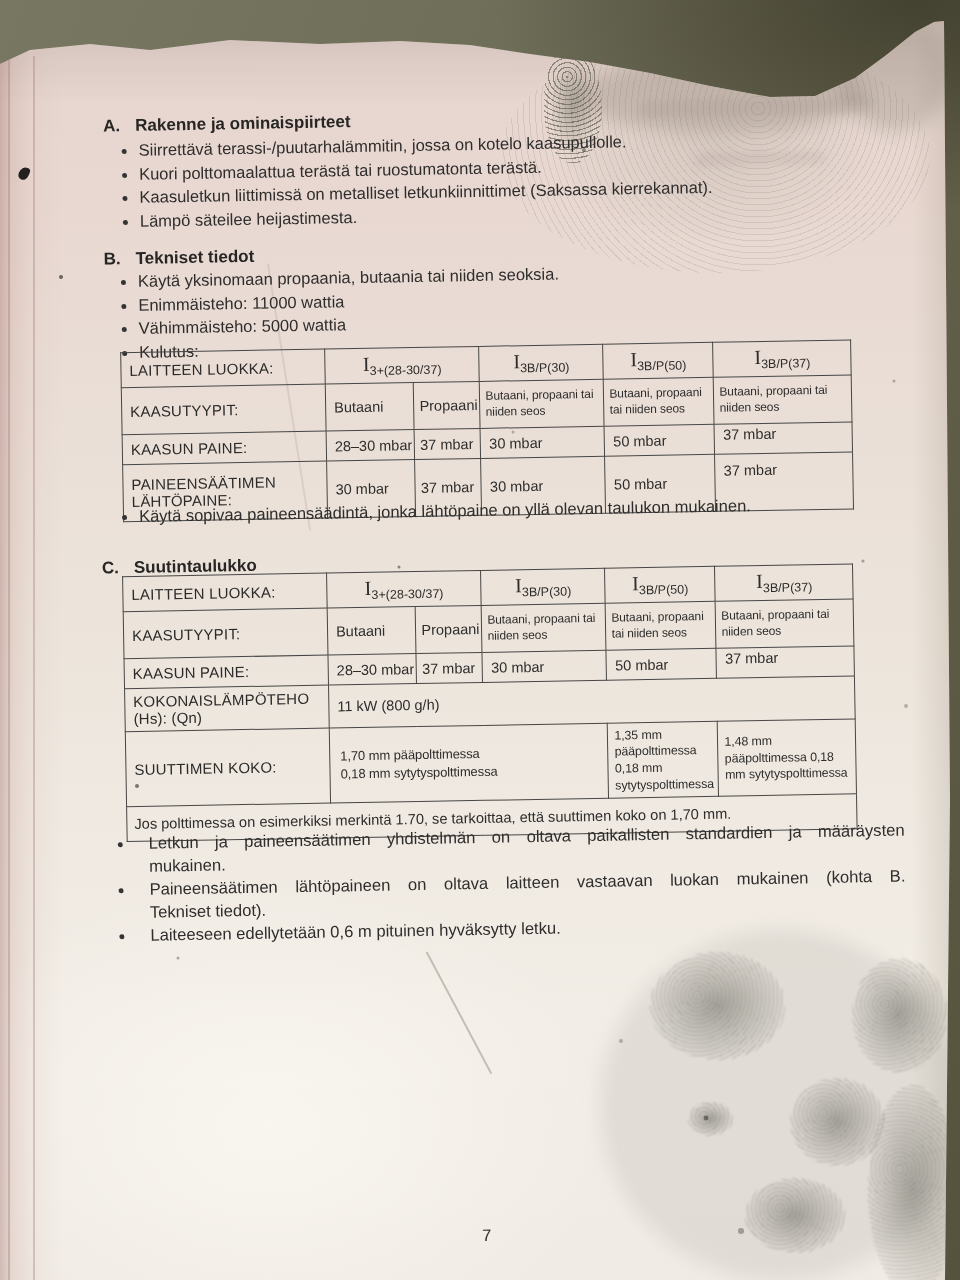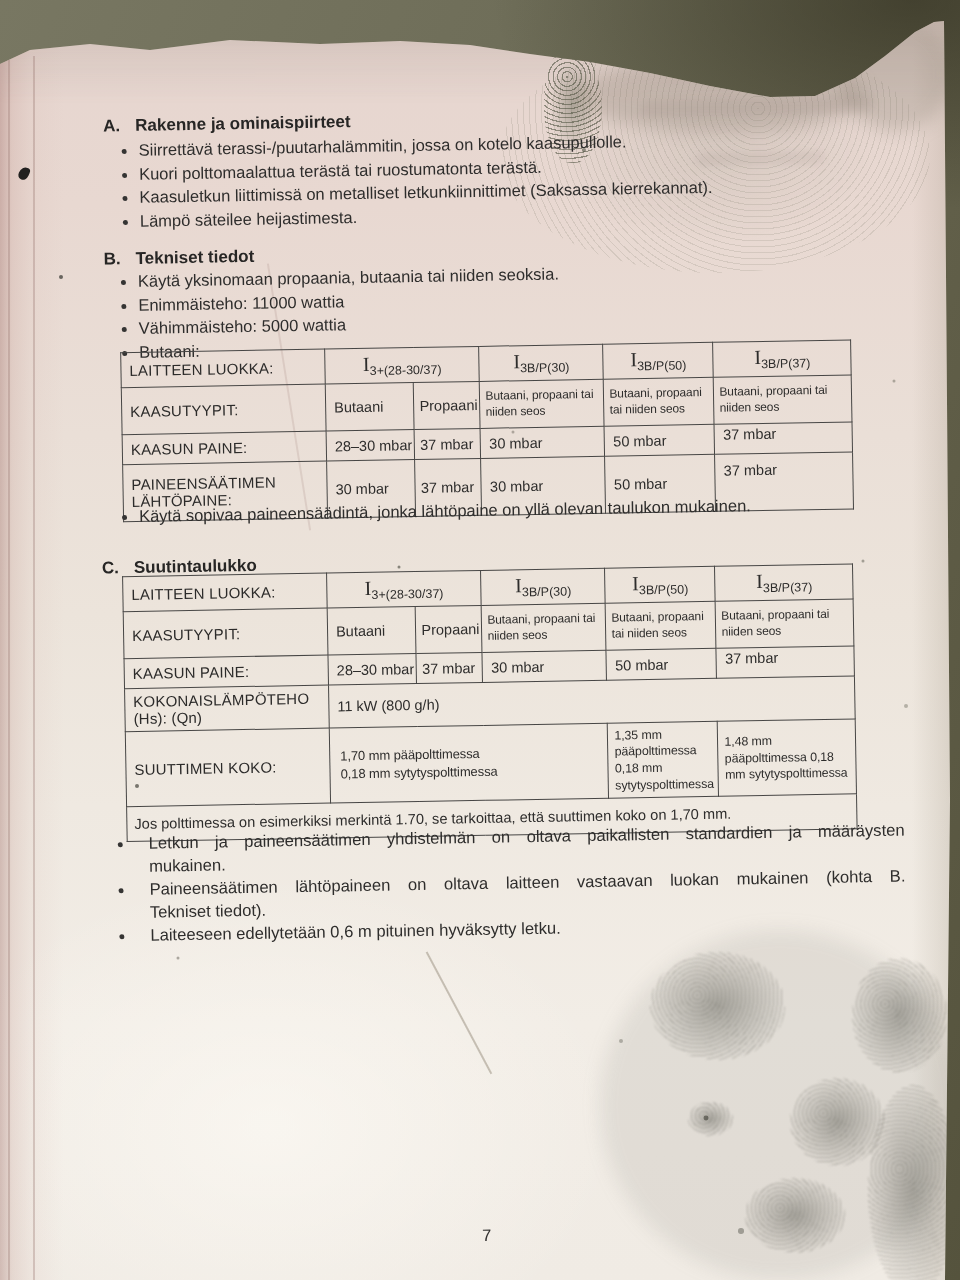--- a/index.html
+++ b/index.html
@@ -158,21 +158,21 @@
         <div class="bullet">
             <span class="dot"></span>
             <span>Enimmäisteho: 11000 wattia</span>
           </div>
         <div class="bullet">
             <span class="dot"></span>
             <span>Vähimmäisteho: 5000 wattia</span>
           </div>
         <div class="bullet">
             <span class="dot"></span>
-            <span>Butaani:</span>
+            <span>Kulutus:</span>
           </div>
       </div>
 
       <table class="t1">
         <colgroup>
             <col style="width:204px">
             <col style="width:88px">
             <col style="width:66px">
             <col style="width:124px">
             <col style="width:110px">

